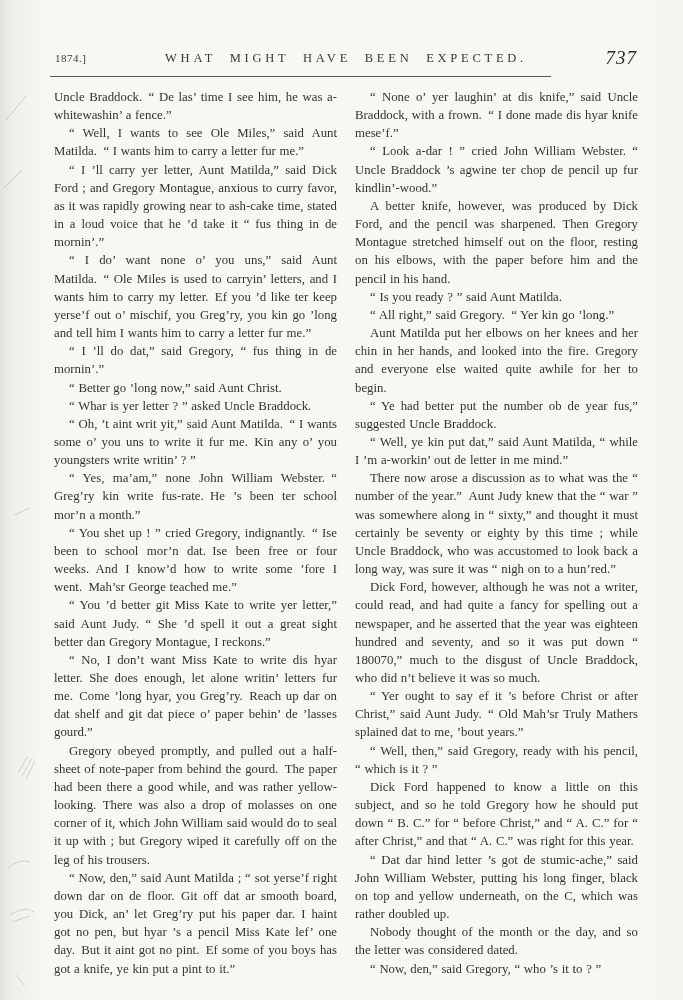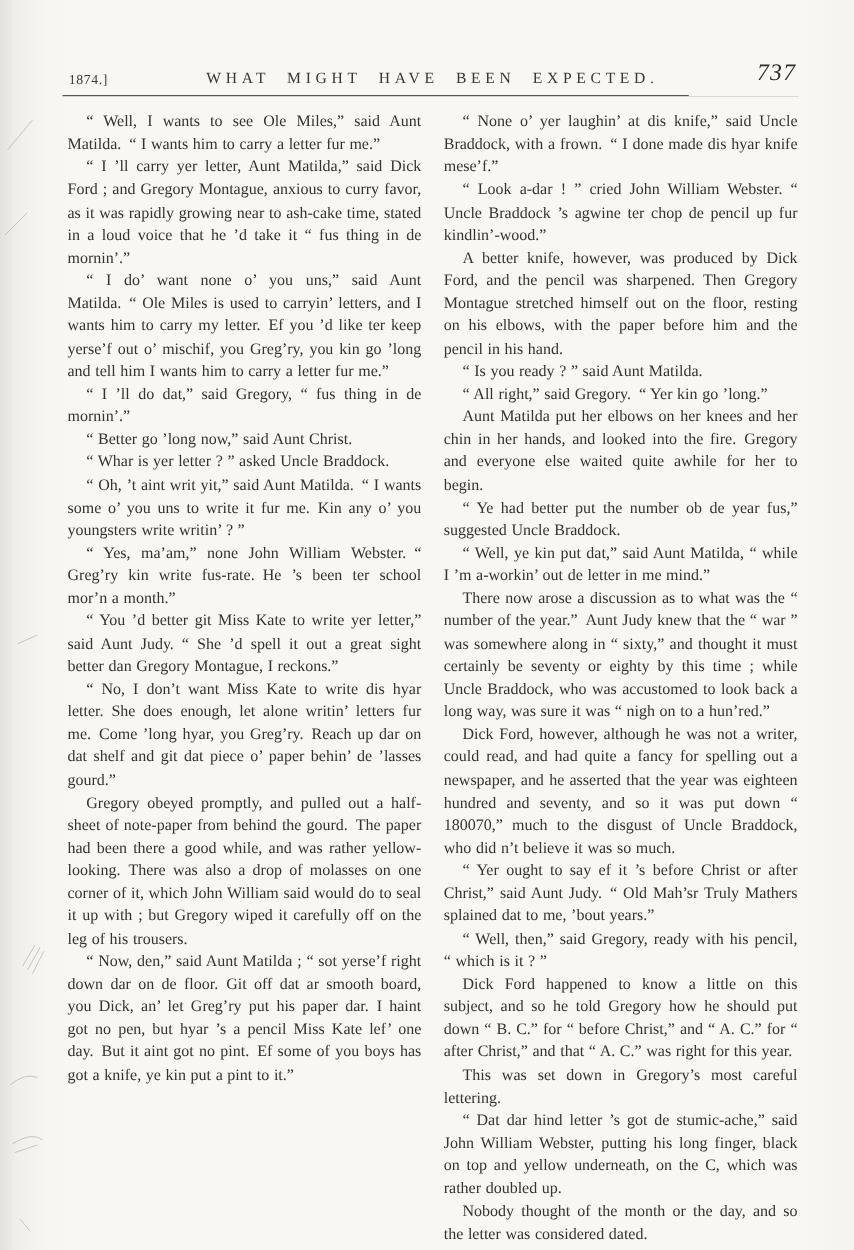--- a/index.html
+++ b/index.html
@@ -13,21 +13,21 @@
   }
   .page {
     position: absolute; inset: 0;
     background:
       linear-gradient(90deg, #e3e1dc 0px, #f1efeb 14px, #f7f6f2 40px, #f8f7f3 60px, #f8f7f3 640px, #f4f3ef 683px);
   }
   
   .artifacts { position: absolute; left: 0; top: 0; width: 50px; height: 1000px; pointer-events: none; }
   .header {
     position: absolute; top: 46px; left: 55px; right: 46px;
-    display: flex; align-items: flex-end; justify-content: space-between;
+    display: flex; align-items: center; justify-content: space-between;
     height: 24px;
   }
   .issue-date {
     font-size: 11px; letter-spacing: 0.5px; color: #3c3a34;
     flex: 0 0 auto; width: 70px;
   }
   .running-title {
     flex: 1 1 auto; text-align: center;
     font-size: 12.5px; letter-spacing: 0.30em; word-spacing: 0.55em;
     color: #3a3832; white-space: nowrap;
@@ -81,47 +81,48 @@
   <div class="header">
     <span class="issue-date">1874.]</span>
     <span class="running-title">WHAT MIGHT HAVE BEEN EXPECTED.</span>
     <span class="page-number">737</span>
   </div>
 
   <div class="rule"></div>
 
   <div class="columns">
     <div class="col">
+        <p class="para noindent">Uncle Braddock. “ De las’ time I see him, he was a-whitewashin’ a fence.”</p>
         <p class="para">“ Well, I wants to see Ole Miles,” said Aunt Matilda. “ I wants him to carry a letter fur me.”</p>
         <p class="para">“ I ’ll carry yer letter, Aunt Matilda,” said Dick Ford ; and Gregory Montague, anxious to curry favor, as it was rapidly growing near to ash-cake time, stated in a loud voice that he ’d take it “ fus thing in de mornin’.”</p>
         <p class="para">“ I do’ want none o’ you uns,” said Aunt Matilda. “ Ole Miles is used to carryin’ letters, and I wants him to carry my letter. Ef you ’d like ter keep yerse’f out o’ mischif, you Greg’ry, you kin go ’long and tell him I wants him to carry a letter fur me.”</p>
         <p class="para">“ I ’ll do dat,” said Gregory, “ fus thing in de mornin’.”</p>
         <p class="para">“ Better go ’long now,” said Aunt Christ.</p>
         <p class="para">“ Whar is yer letter ? ” asked Uncle Braddock.</p>
         <p class="para">“ Oh, ’t aint writ yit,” said Aunt Matilda. “ I wants some o’ you uns to write it fur me. Kin any o’ you youngsters write writin’ ? ”</p>
         <p class="para">“ Yes, ma’am,” none John William Webster. “ Greg’ry kin write fus-rate. He ’s been ter school mor’n a month.”</p>
+        <p class="para">“ You shet up ! ” cried Gregory, indignantly. “ Ise been to school mor’n dat. Ise been free or four weeks. And I know’d how to write some ’fore I went. Mah’sr George teached me.”</p>
         <p class="para">“ You ’d better git Miss Kate to write yer letter,” said Aunt Judy. “ She ’d spell it out a great sight better dan Gregory Montague, I reckons.”</p>
         <p class="para">“ No, I don’t want Miss Kate to write dis hyar letter. She does enough, let alone writin’ letters fur me. Come ’long hyar, you Greg’ry. Reach up dar on dat shelf and git dat piece o’ paper behin’ de ’lasses gourd.”</p>
         <p class="para">Gregory obeyed promptly, and pulled out a half-sheet of note-paper from behind the gourd. The paper had been there a good while, and was rather yellow-looking. There was also a drop of molasses on one corner of it, which John William said would do to seal it up with ; but Gregory wiped it carefully off on the leg of his trousers.</p>
         <p class="para">“ Now, den,” said Aunt Matilda ; “ sot yerse’f right down dar on de floor. Git off dat ar smooth board, you Dick, an’ let Greg’ry put his paper dar. I haint got no pen, but hyar ’s a pencil Miss Kate lef’ one day. But it aint got no pint. Ef some of you boys has got a knife, ye kin put a pint to it.”</p>
       </div>
     <div class="col">
         <p class="para">“ None o’ yer laughin’ at dis knife,” said Uncle Braddock, with a frown. “ I done made dis hyar knife mese’f.”</p>
         <p class="para">“ Look a-dar ! ” cried John William Webster. “ Uncle Braddock ’s agwine ter chop de pencil up fur kindlin’-wood.”</p>
         <p class="para">A better knife, however, was produced by Dick Ford, and the pencil was sharpened. Then Gregory Montague stretched himself out on the floor, resting on his elbows, with the paper before him and the pencil in his hand.</p>
         <p class="para">“ Is you ready ? ” said Aunt Matilda.</p>
         <p class="para">“ All right,” said Gregory. “ Yer kin go ’long.”</p>
         <p class="para">Aunt Matilda put her elbows on her knees and her chin in her hands, and looked into the fire. Gregory and everyone else waited quite awhile for her to begin.</p>
         <p class="para">“ Ye had better put the number ob de year fus,” suggested Uncle Braddock.</p>
         <p class="para">“ Well, ye kin put dat,” said Aunt Matilda, “ while I ’m a-workin’ out de letter in me mind.”</p>
         <p class="para">There now arose a discussion as to what was the “ number of the year.” Aunt Judy knew that the “ war ” was somewhere along in “ sixty,” and thought it must certainly be seventy or eighty by this time ; while Uncle Braddock, who was accustomed to look back a long way, was sure it was “ nigh on to a hun’red.”</p>
         <p class="para">Dick Ford, however, although he was not a writer, could read, and had quite a fancy for spelling out a newspaper, and he asserted that the year was eighteen hundred and seventy, and so it was put down “ 180070,” much to the disgust of Uncle Braddock, who did n’t believe it was so much.</p>
         <p class="para">“ Yer ought to say ef it ’s before Christ or after Christ,” said Aunt Judy. “ Old Mah’sr Truly Mathers splained dat to me, ’bout years.”</p>
         <p class="para">“ Well, then,” said Gregory, ready with his pencil, “ which is it ? ”</p>
         <p class="para">Dick Ford happened to know a little on this subject, and so he told Gregory how he should put down “ B. C.” for “ before Christ,” and “ A. C.” for “ after Christ,” and that “ A. C.” was right for this year.</p>
-        <p class="para">This was set down in Gregory’s most careful lettering.</p>
         <p class="para">“ Dat dar hind letter ’s got de stumic-ache,” said John William Webster, putting his long finger, black on top and yellow underneath, on the C, which was rather doubled up.</p>
         <p class="para">Nobody thought of the month or the day, and so the letter was considered dated.</p>
         <p class="para">“ Now, den,” said Gregory, “ who ’s it to ? ”</p>
       </div>
   </div>
 
 </div>
 
 </body></html>

